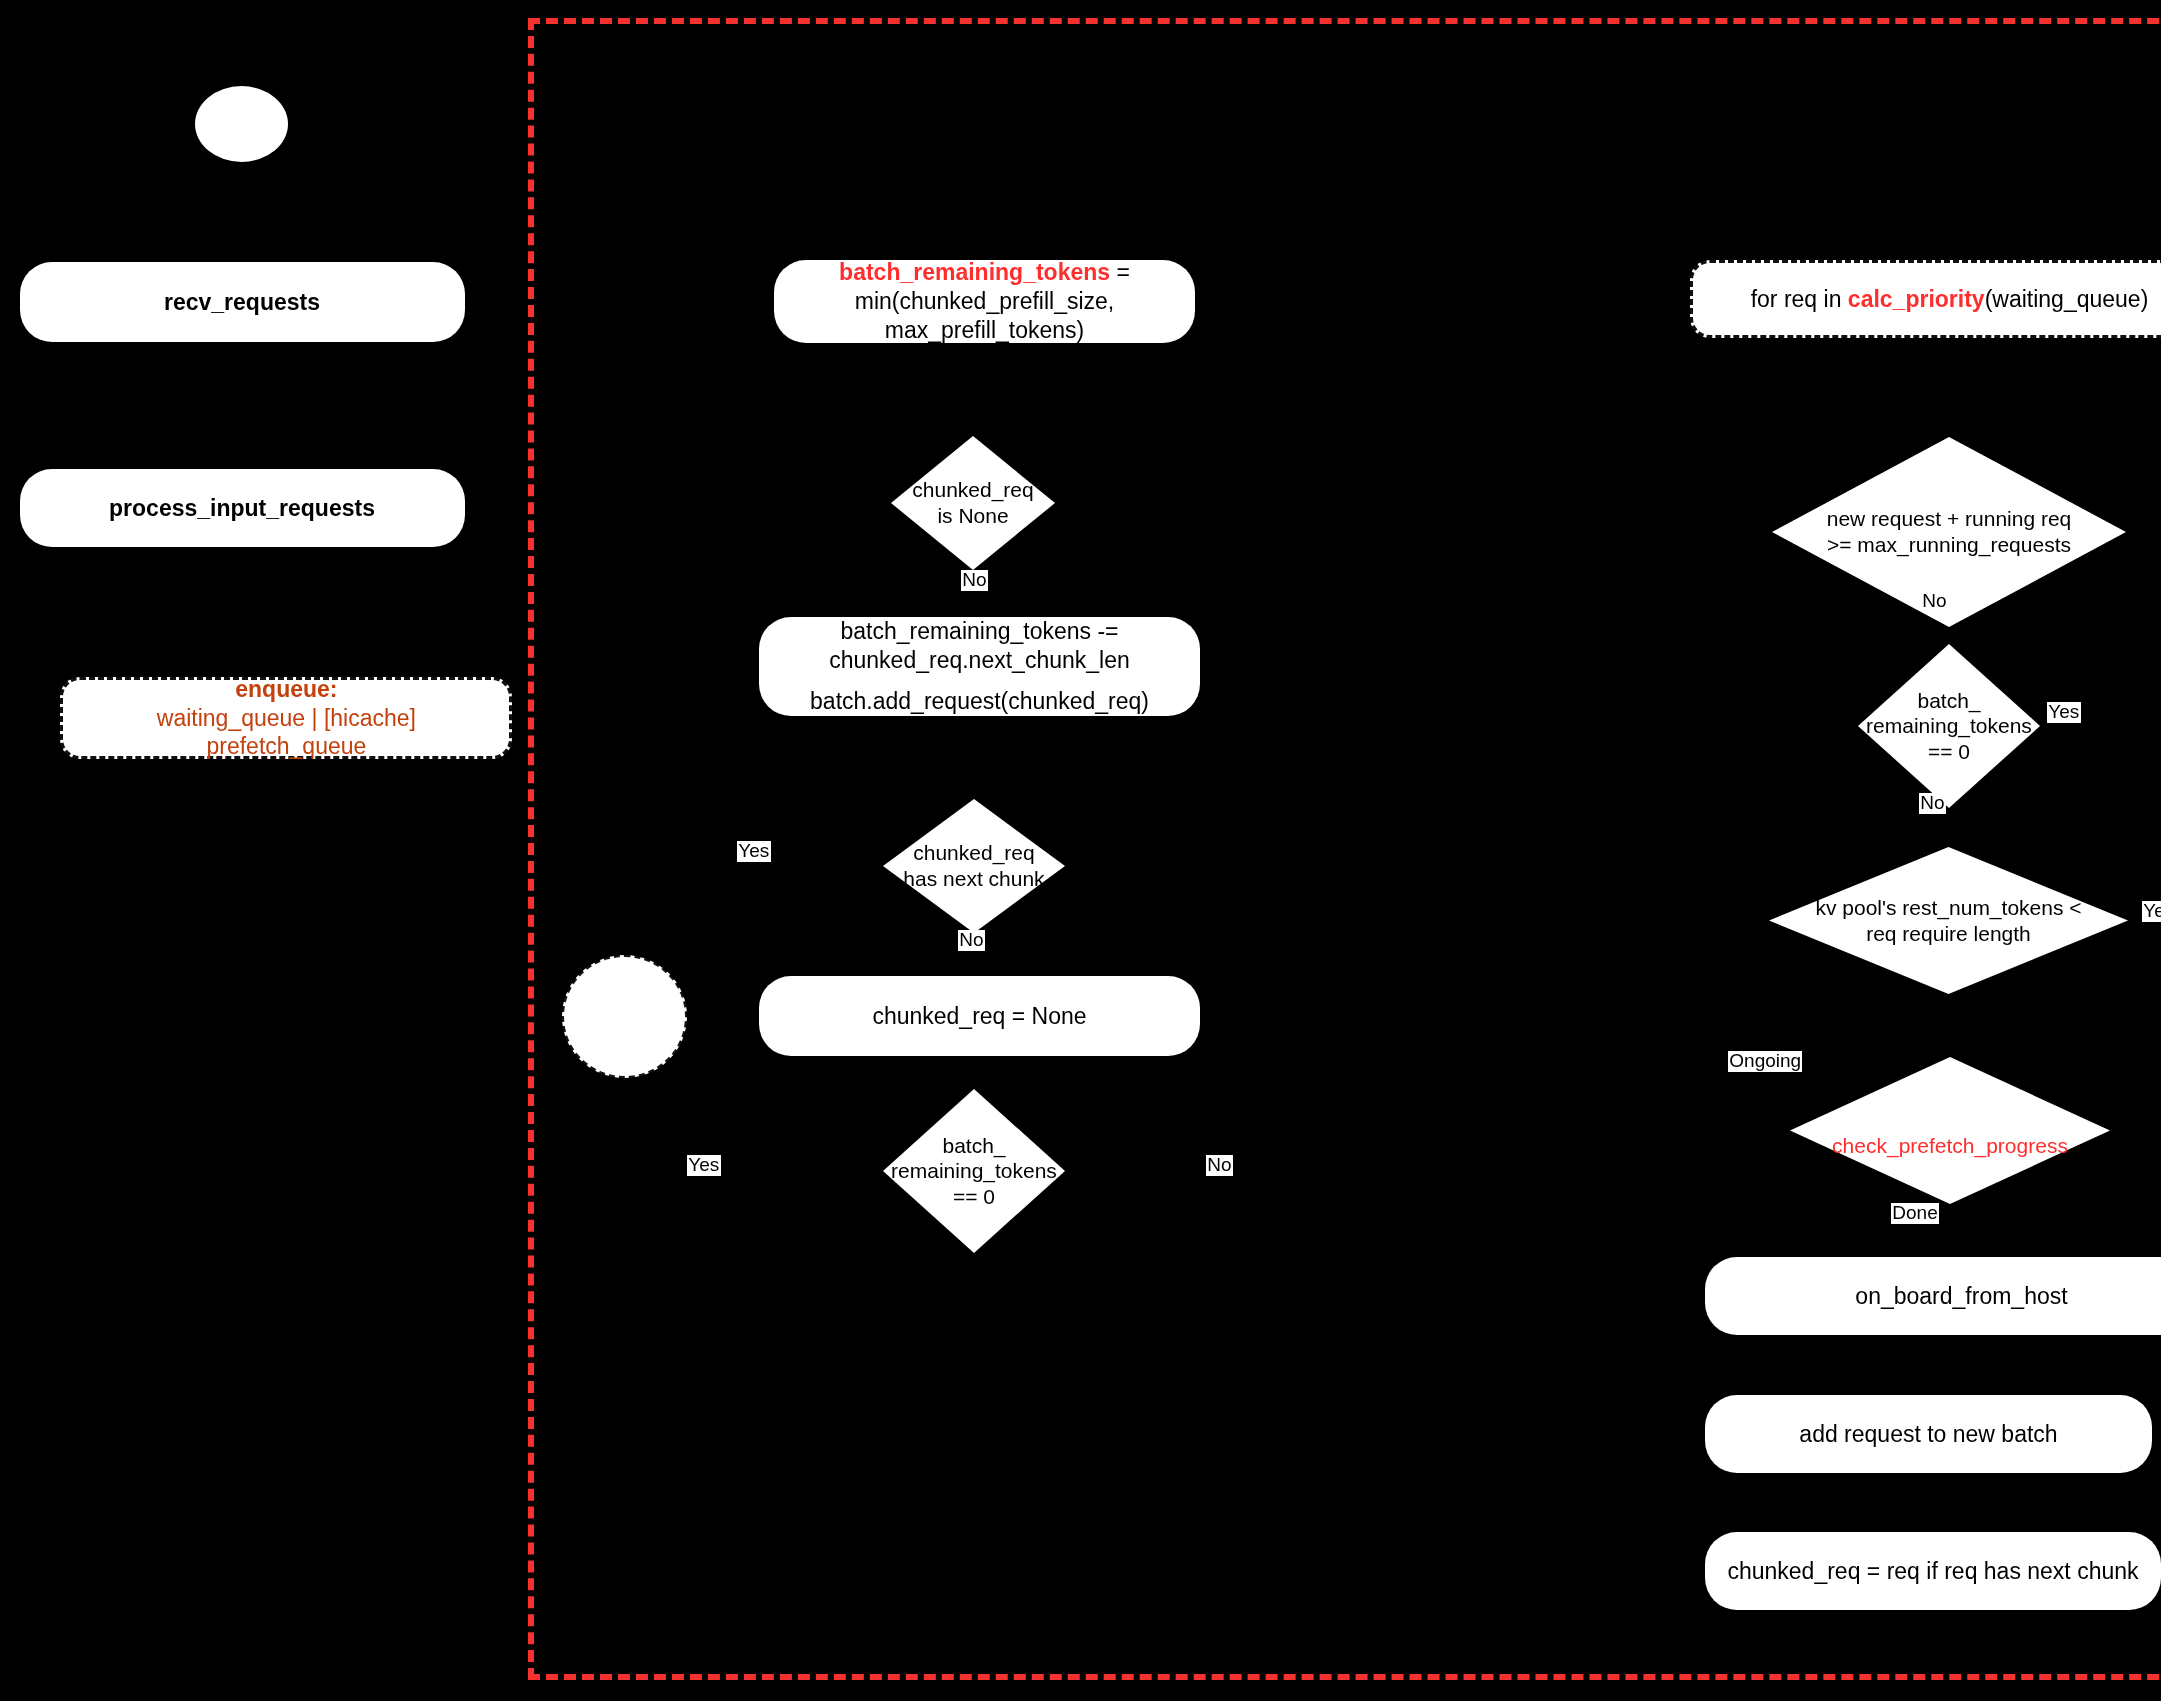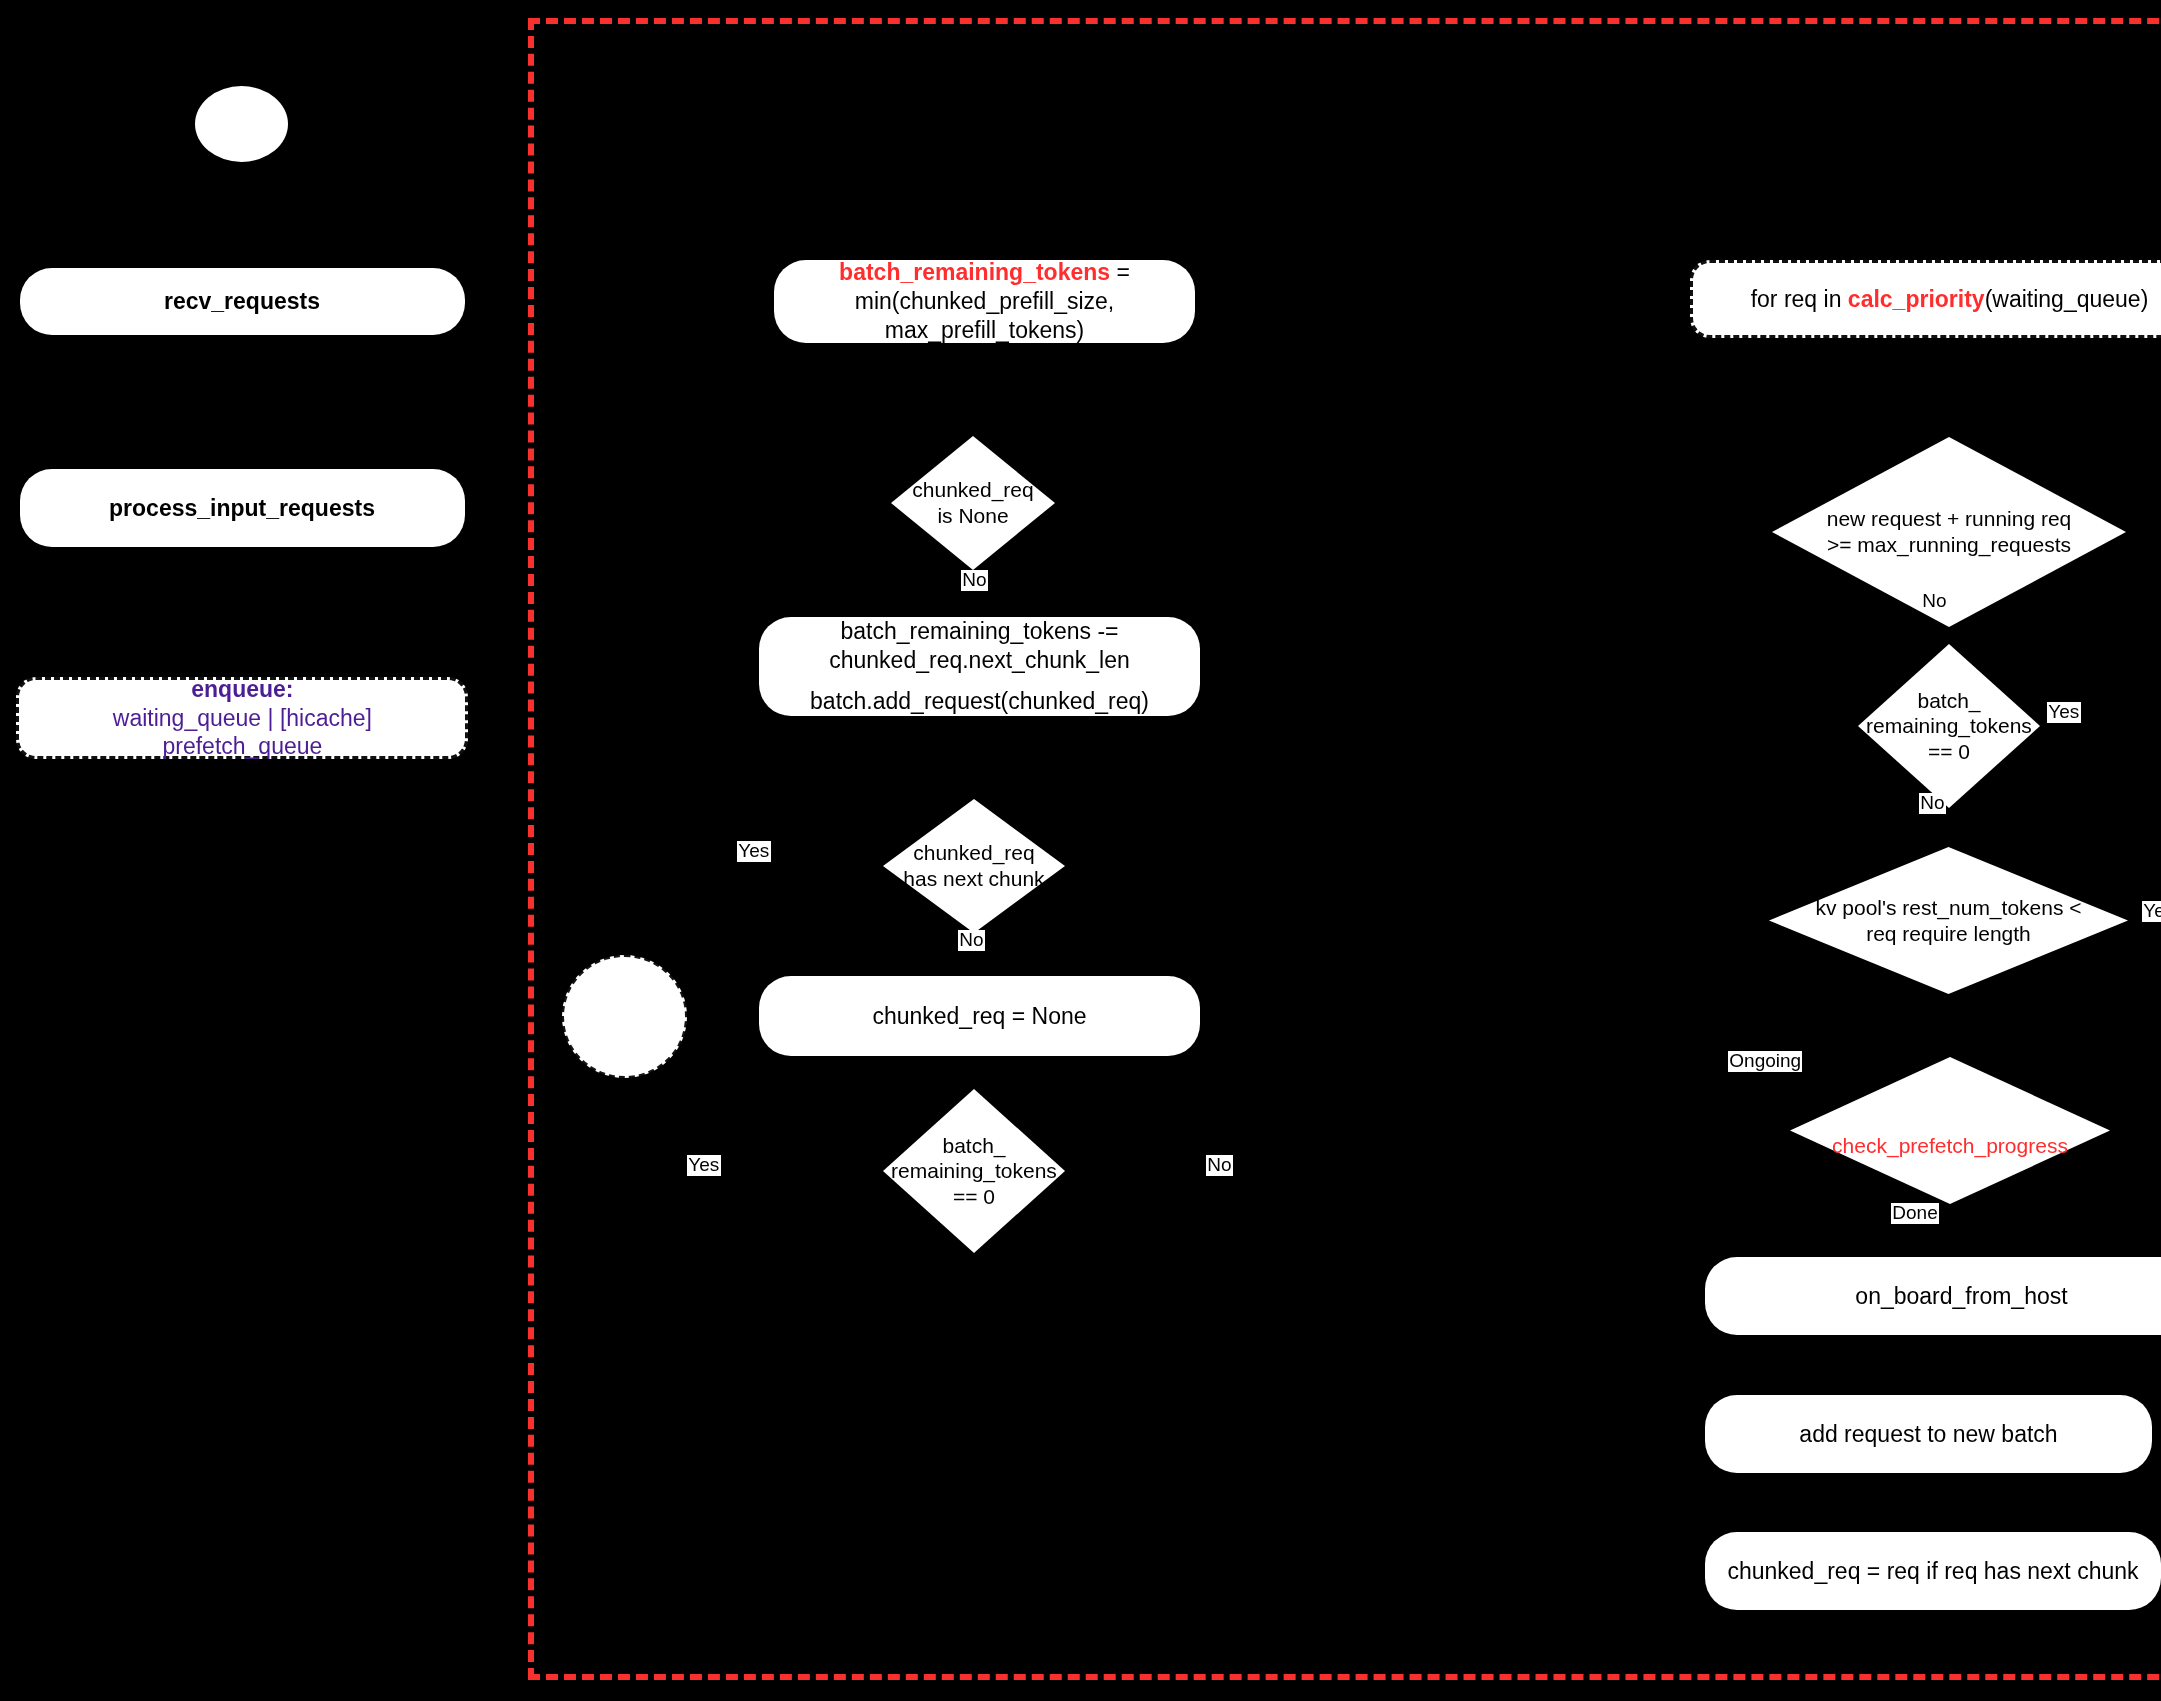--- a/index.html
+++ b/index.html
@@ -31,21 +31,21 @@
   .box{
     border-radius:32px;
     padding:4.3px 11.2px;
     font-size:23px;
   }
   .box.bold{ font-weight:bold; }
   .box.dashed{
     border:3px dashed #111111;
     border-radius:20px;
   }
-  .box.red{ color:#4c1d95; }
+  .box.red{ color:#c2410c;margin-left:44px; }
 
   .box .stack{ width:100%; }
   .box .ln{ display:block; }
   .box .sp{ display:block; height:0.55em; }
 
   
   .diamond{
     position:absolute;
     display:flex;
     align-items:center;
@@ -100,21 +100,21 @@
 </style>
 </head>
 <body>
 
 <div id="stage">
 
   <div class="frame" style="left:528px;top:18px;width:1991px;height:1662px;"></div>
 
   <div class="circle" style="left:195px;top:86px;width:93px;height:76px;"></div>
 
-  <div class="node box bold" style="left:19.5px;top:268px;width:445px;height:67px;">
+  <div class="node box bold" style="left:19.5px;top:262px;width:445px;height:80px;">
     <span>recv_requests</span>
   </div>
 
   <div class="node box bold" style="left:19.5px;top:469px;width:445px;height:78px;">
     <span>process_input_requests</span>
   </div>
 
   <div class="node box dashed red" style="left:16.4px;top:677px;width:452px;height:82px;">
     <span class="stack">
       <span class="ln" style="font-weight:bold;">enqueue:</span>

